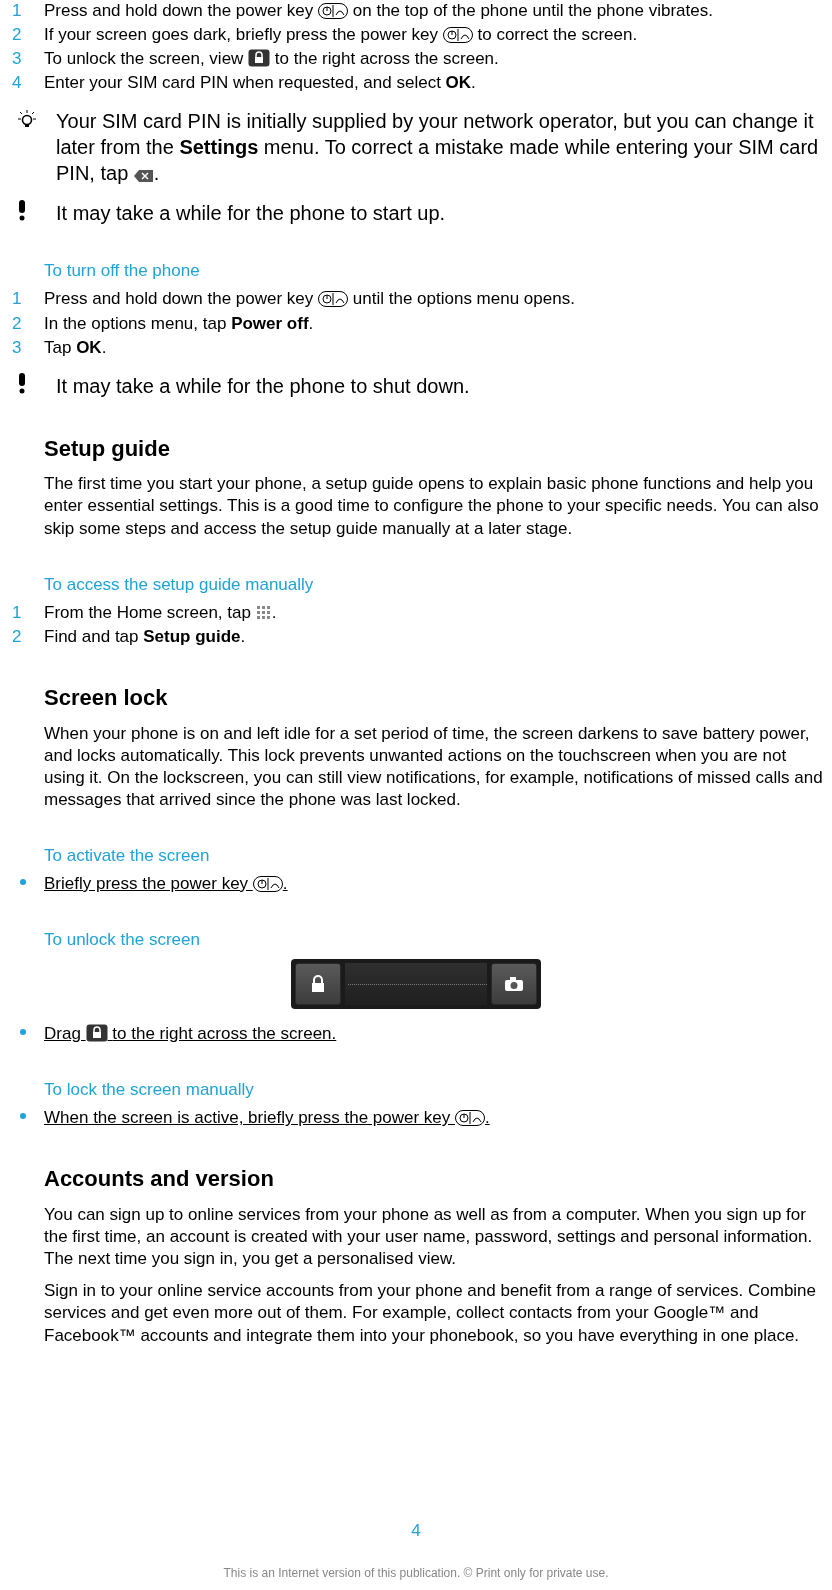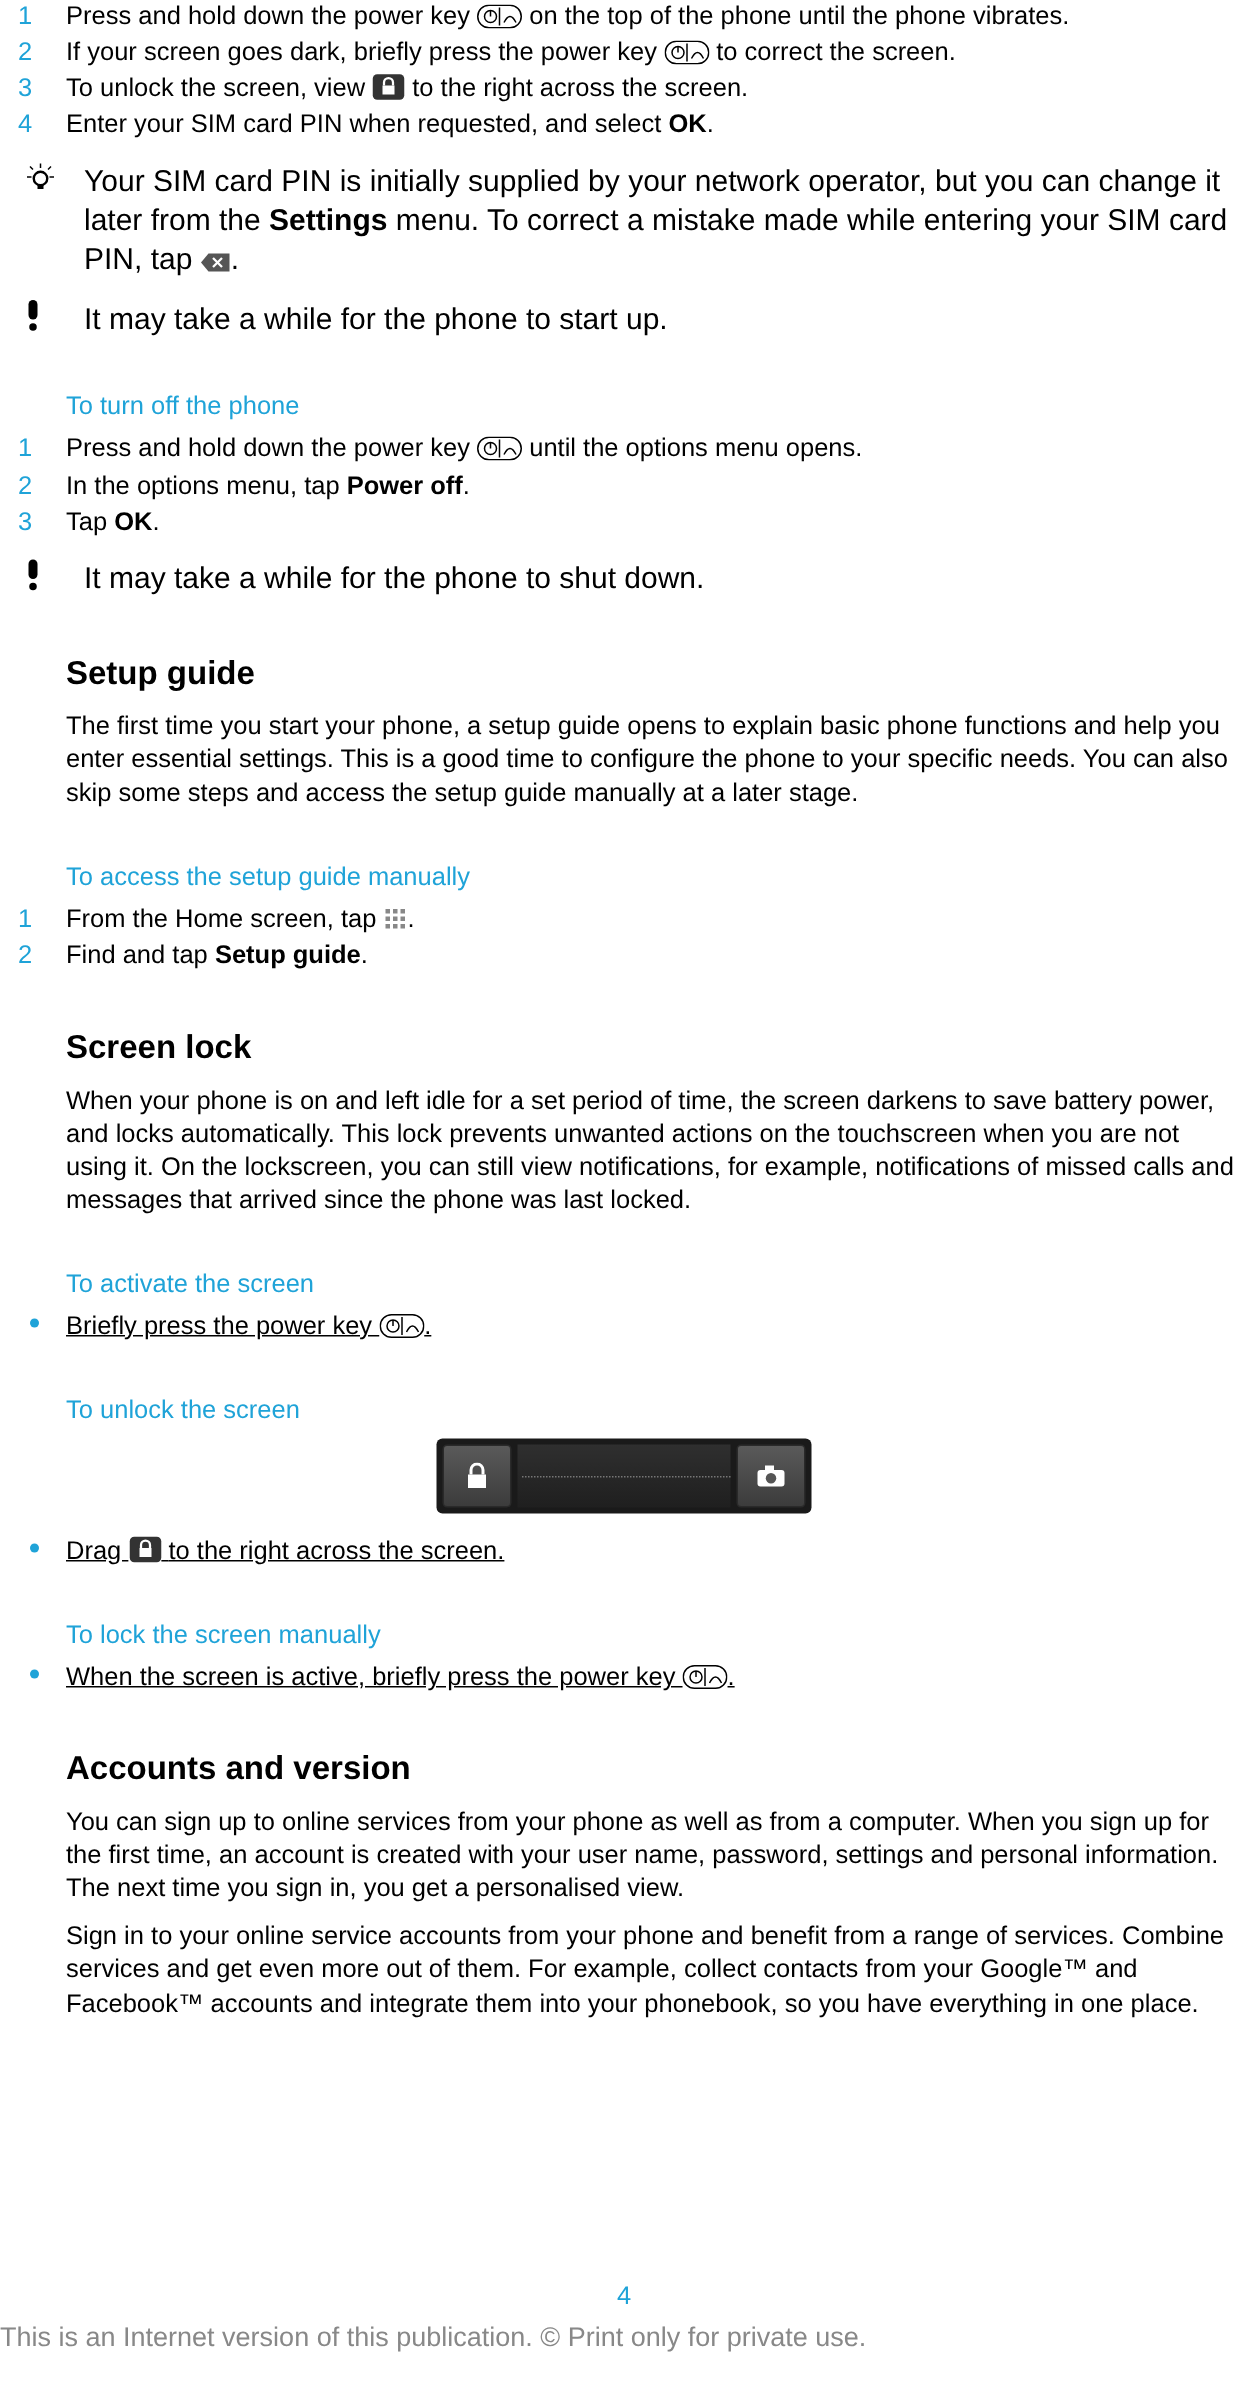--- a/index.html
+++ b/index.html
@@ -94,23 +94,24 @@
 
   .page-num {
     position:absolute;
     bottom:48px; left:0; right:0;
     text-align:center;
     color:#1fa3d8;
     font-size:17px;
   }
   .footer {
     position:absolute;
-    bottom:20px; left:0; right:0;
+    bottom:8px; left:0; right:0;
+    text-align:center;
     color:#888;
-    font-size:18px;
+    font-size:12px;
   }
 </style>
 </head>
 <body>
 
 <div class="page">
 
   <div class="ol">
     <div class="li">
       <span class="num">1</span>

